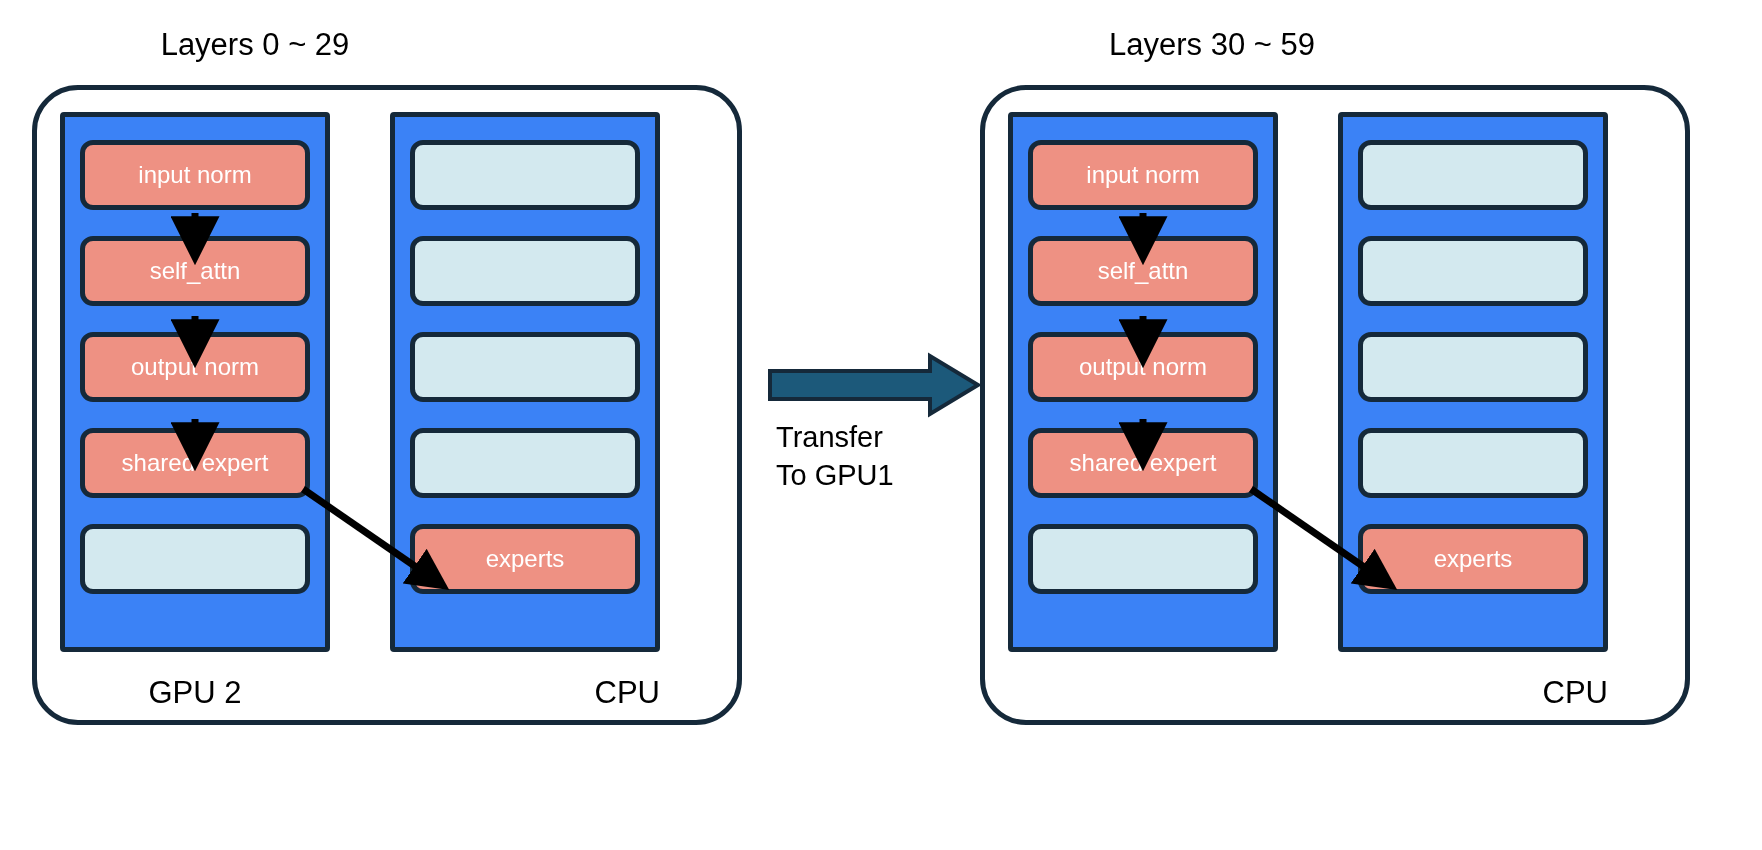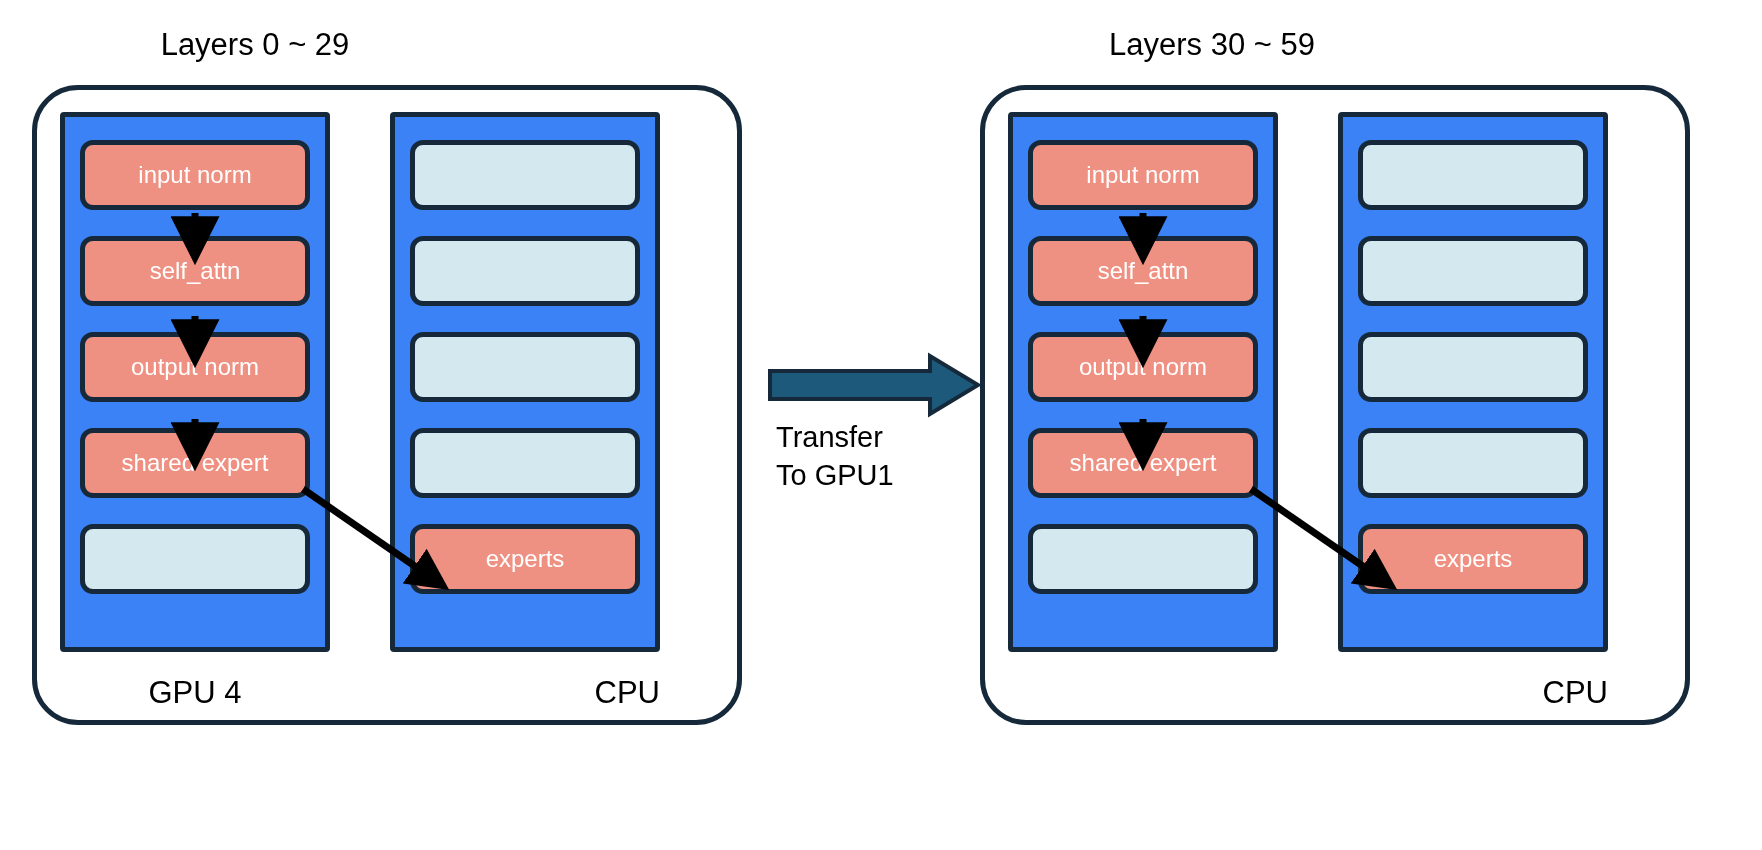--- a/index.html
+++ b/index.html
@@ -174,21 +174,21 @@
       <div class="column">
         <div class="node node-idle"></div>
         <div class="node node-idle"></div>
         <div class="node node-idle"></div>
         <div class="node node-idle"></div>
         <div class="node node-active">experts</div>
       </div>
 
     </div>
 
-    <div class="column-label column-label-gpu">GPU 4</div>
+    <div class="column-label column-label-gpu">GPU 2</div>
     <div class="column-label column-label-cpu">CPU</div>
   </div>
 
   <div class="group group-right">
 
     <div class="group-title right-title">Layers 30 ~ 59</div>
 
     <div class="group-shell"></div>
 
     <div class="columns">

